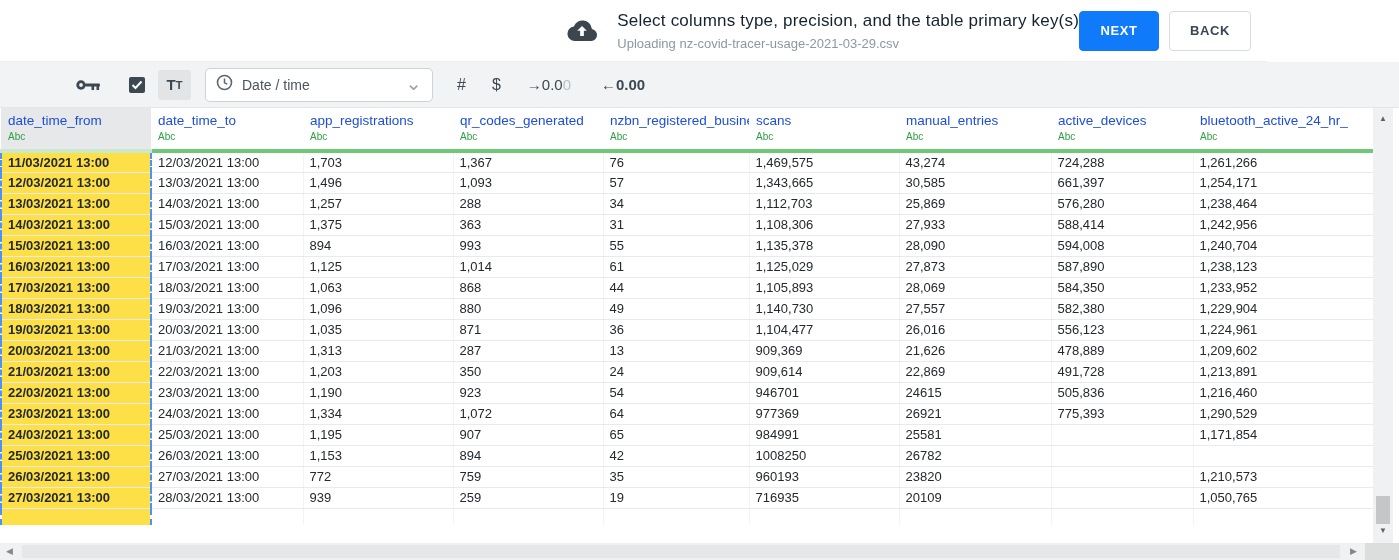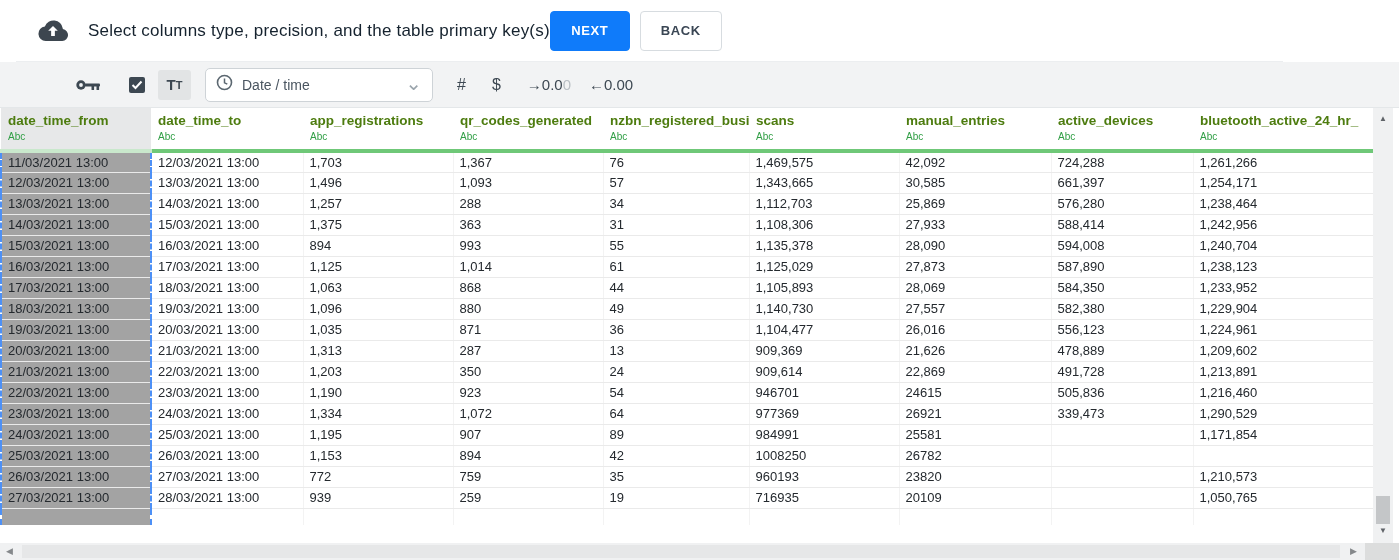--- a/index.html
+++ b/index.html
@@ -1,23 +1,23 @@
 <!DOCTYPE html>
 <html><head>
 <meta charset="utf-8">
 <style>
   * { margin:0; padding:0; box-sizing:border-box; }
   html,body { width:1399px; height:560px; background:#fff; overflow:hidden;
               font-family:"Liberation Sans","DejaVu Sans",sans-serif; }
   .app { position:relative; width:1399px; height:560px; background:#fff; }
 
   
-  .topbar { position:absolute; top:0; left:16px; width:1267px; height:62px;
+  .topbar { position:absolute; top:0; left:0; width:1267px; height:62px;
             background:#fff; border-bottom:1px solid #eceef0;
-            display:flex; align-items:center; justify-content:flex-start; padding:0 16px 0 20px; }
+            display:flex; align-items:center; justify-content:flex-end; padding:0 16px 0 20px; }
   .topbar-left { display:flex; align-items:center; gap:18px; }
   .upload-icon { width:34px; height:34px; display:flex; align-items:center; justify-content:center; }
   .titles h1 { font-size:17px; font-weight:500; color:#15222e; letter-spacing:.2px; }
   .titles .sub { font-size:13px; color:#8b98a4; margin-top:5px; }
   .topbar-right { display:flex; gap:10px; }
   .btn { height:40px; min-width:80px; padding:0 20px; border-radius:4px; font-size:13px;
          font-weight:700; letter-spacing:.6px; cursor:pointer;
          font-family:"Liberation Sans",sans-serif; }
   .btn-back { background:#fff; border:1px solid #d7dce0; color:#3a4654; }
   .btn-next { background:#0f7bfa; border:1px solid #0f7bfa; color:#fff; }
@@ -37,35 +37,35 @@
   .dropdown { margin-left:14px; width:228px; height:34px; background:#fff;
               border:1px solid #ced3d7; border-radius:5px; display:flex; align-items:center;
               padding:12px 10px; cursor:pointer; position:relative; }
   .dd-value { font-size:14px; color:#4a5560; margin-left:9px; }
   .dd-chevron { position:absolute; right:10px; top:2px; font-size:20px; color:#9aa4ac; }
   .sym { color:#3d4852; font-size:16px; font-weight:500; cursor:pointer; }
   .sym-hash { margin-left:24px; }
   .sym-dollar { margin-left:26px; }
   .dec { margin-left:26px; font-size:15px; color:#3d4852; cursor:pointer; white-space:nowrap; }
   .dec .muted { color:#b9bfc4; }
-  .dec2 { margin-left:18px; }
+  .dec2 { margin-left:30px;font-weight:bold; }
 
   
   .table-wrap { position:absolute; top:108px; left:0; width:1373px; }
   table { border-collapse:collapse; table-layout:fixed; width:1373px; }
   thead th { height:43px; vertical-align:top; text-align:left; padding:5px 0 0 7px;
              background:#fff; border-bottom:4px solid #6fc878; cursor:pointer;
              font-weight:400; overflow:hidden; white-space:nowrap; }
   thead th.sel { background:#e7e8e9; border-bottom-color:#c9e8cc; }
-  .col-name { font-size:13.5px; color:#4d7c0f;font-weight:bold; }
+  .col-name { font-size:13.5px; color:#1d4ed8; }
   .col-type { font-size:10px; color:#2f9e44; margin-top:3px; }
   tbody td { height:21px; border-bottom:1px solid #eaeaea; border-right:1px solid #f3f3f3;
              padding:0 6px; font-size:13px; color:#24292e; white-space:nowrap; overflow:hidden;
              background:#fff; cursor:pointer; }
-  tbody td.selc { background:#a3a3a3; border-left:2px dashed #4d90f6; border-right:2px dashed #4d90f6; }
+  tbody td.selc { background:#fde047; border-left:2px dashed #4d90f6; border-right:2px dashed #4d90f6;font-weight:bold; }
   tbody tr.filler td { height:17px; border-bottom:none; }
 
   
   .vscroll { position:absolute; top:108px; right:6px; width:20px; height:435px; background:#f0f1f2; }
   .vscroll .arrow { position:absolute; left:0; width:20px; text-align:center; font-size:8px;
                     color:#5f6368; cursor:pointer; }
   .vscroll .up { top:6px; }
   .vscroll .down { bottom:8px; }
   .vscroll .thumb { position:absolute; left:3px; top:388px; width:14px; height:28px;
                     background:#c4c6c8; cursor:pointer; }
@@ -85,20 +85,21 @@
   <header class="topbar">
     <div class="topbar-left">
       <span class="upload-icon">
         <svg width="32" height="32" viewBox="0 0 24 24">
           <path fill="#3d464f" d="M19.35 10.04A7 7 0 0 0 5.9 8.54 5.5 5.5 0 0 0 6.5 19.5h12.5a4.5 4.5 0 0 0 .35-8.96z"></path>
           <path fill="#ffffff" d="M12 8.2l3.6 3.7h-2.2v3.9h-2.8v-3.9H8.4z"></path>
         </svg>
       </span>
       <div class="titles">
         <h1>Select columns type, precision, and the table primary key(s)</h1>
+        <div class="sub">Uploading nz-covid-tracer-usage-2021-03-29.csv</div>
       </div>
     </div>
     <div class="topbar-right">
       <button class="btn btn-next">NEXT</button>
       <button class="btn btn-back">BACK</button>
     </div>
   </header>
 
   <div class="toolbar">
     <span class="tb-icon">
@@ -191,21 +192,21 @@
           </tr>
         </thead>
       <tbody>
           <tr>
             <td class="selc">11/03/2021 13:00</td>
             <td>12/03/2021 13:00</td>
             <td>1,703</td>
             <td>1,367</td>
             <td>76</td>
             <td>1,469,575</td>
-            <td>42,092</td>
+            <td>43,274</td>
             <td>724,288</td>
             <td>1,261,266</td>
           </tr>
           <tr>
             <td class="selc">12/03/2021 13:00</td>
             <td>13/03/2021 13:00</td>
             <td>1,496</td>
             <td>1,093</td>
             <td>57</td>
             <td>1,343,665</td>
@@ -324,29 +325,29 @@
             <td>1,216,460</td>
           </tr>
           <tr>
             <td class="selc">23/03/2021 13:00</td>
             <td>24/03/2021 13:00</td>
             <td>1,334</td>
             <td>1,072</td>
             <td>64</td>
             <td>977369</td>
             <td>26921</td>
-            <td>339,473</td>
+            <td>775,393</td>
             <td>1,290,529</td>
           </tr>
           <tr>
             <td class="selc">24/03/2021 13:00</td>
             <td>25/03/2021 13:00</td>
             <td>1,195</td>
             <td>907</td>
-            <td>89</td>
+            <td>65</td>
             <td>984991</td>
             <td>25581</td>
             <td></td>
             <td>1,171,854</td>
           </tr>
           <tr>
             <td class="selc">25/03/2021 13:00</td>
             <td>26/03/2021 13:00</td>
             <td>1,153</td>
             <td>894</td>

